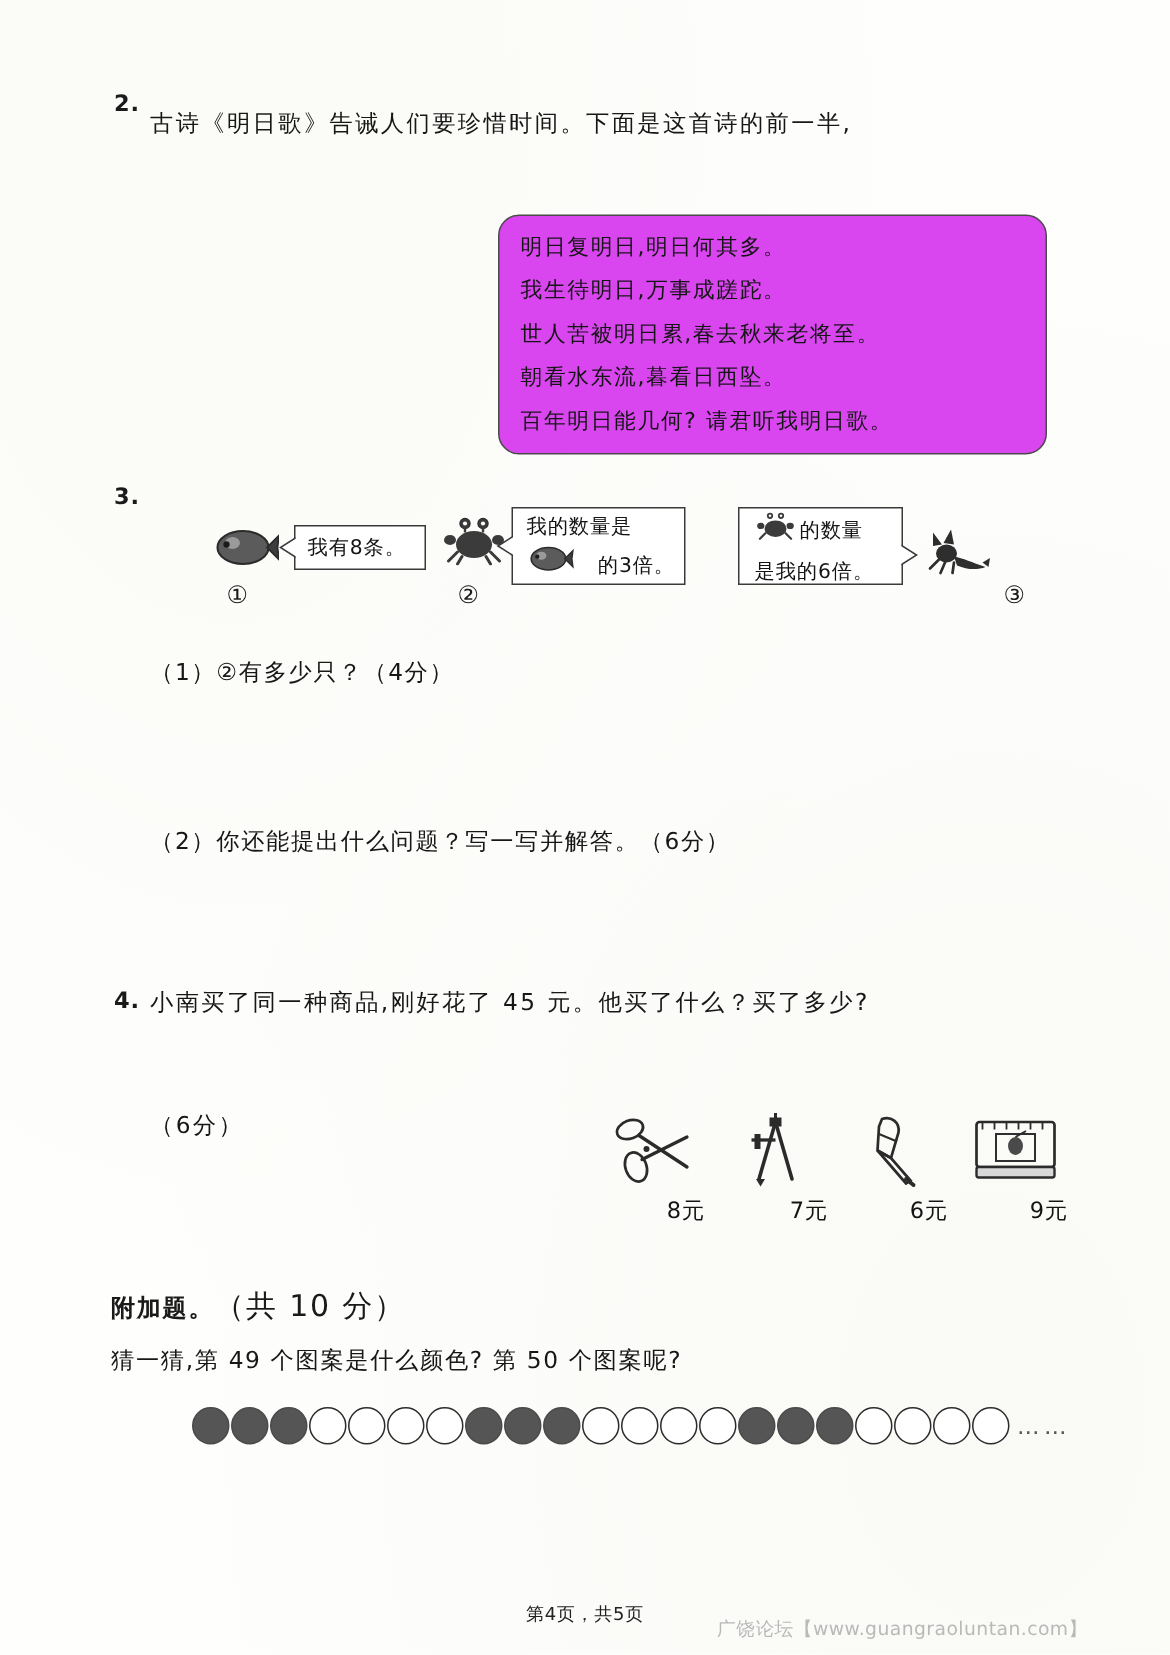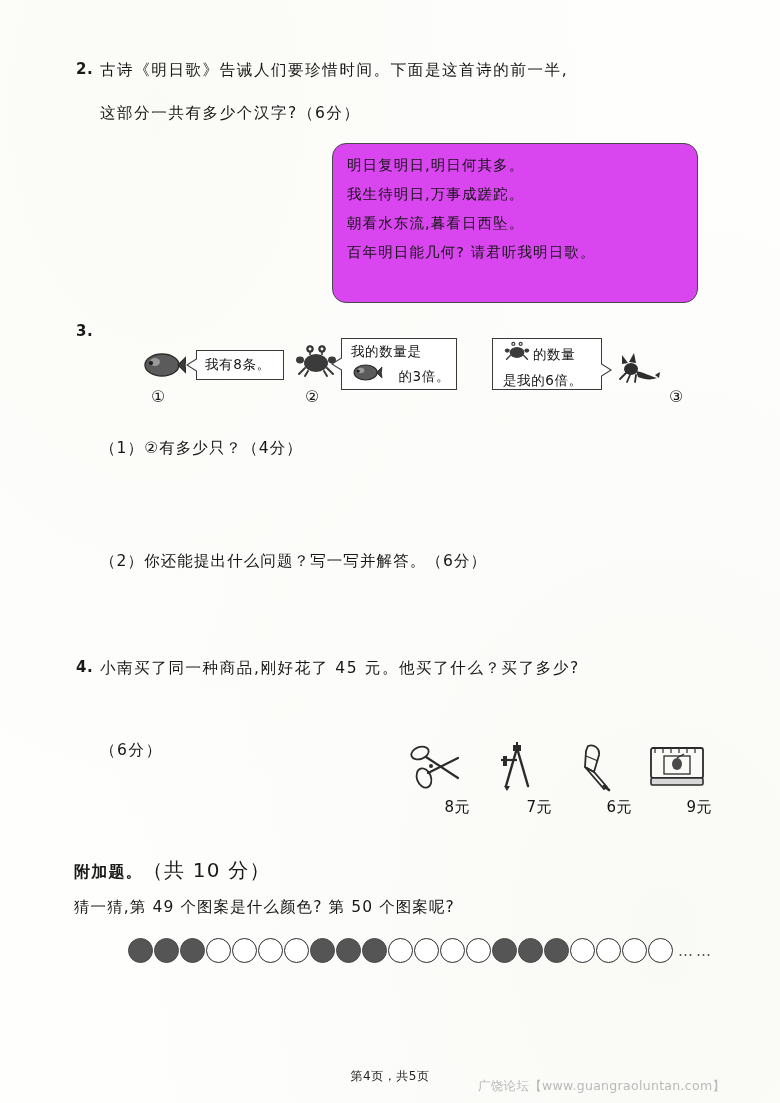--- a/index.html
+++ b/index.html
@@ -197,26 +197,26 @@
     white-space: nowrap;
   }
 </style>
 </head>
 <body>
 
 <div class="page">
   <div class="paper-tint"></div>
 
   <div class="q-num" style="left:76px; top:60px;">2.</div>
-  <div class="body-line" style="left:100px; top:60px;">古诗《明日歌》告诫人们要珍惜时间。下面是这首诗的前一半,</div>
-  <div class="body-line" style="left:100px; top:103px;">这部分一共有多少个汉字?（6分）</div>
+  <div class="body-line" style="left:100px; top:72px;">古诗《明日歌》告诫人们要珍惜时间。下面是这首诗的前一半,</div>
 
   <div class="poem-box">
     <div class="poem-line">明日复明日,明日何其多。</div>
     <div class="poem-line">我生待明日,万事成蹉跎。</div>
+    <div class="poem-line">世人苦被明日累,春去秋来老将至。</div>
     <div class="poem-line">朝看水东流,暮看日西坠。</div>
     <div class="poem-line">百年明日能几何? 请君听我明日歌。</div>
   </div>
 
   <div class="q-num" style="left:76px; top:322px;">3.</div>
 
   <div class="scene">
 
     <span class="icon-inline" style="position:absolute; left:142px; top:36px;">
       <svg width="44" height="28" viewBox="0 0 44 28">

